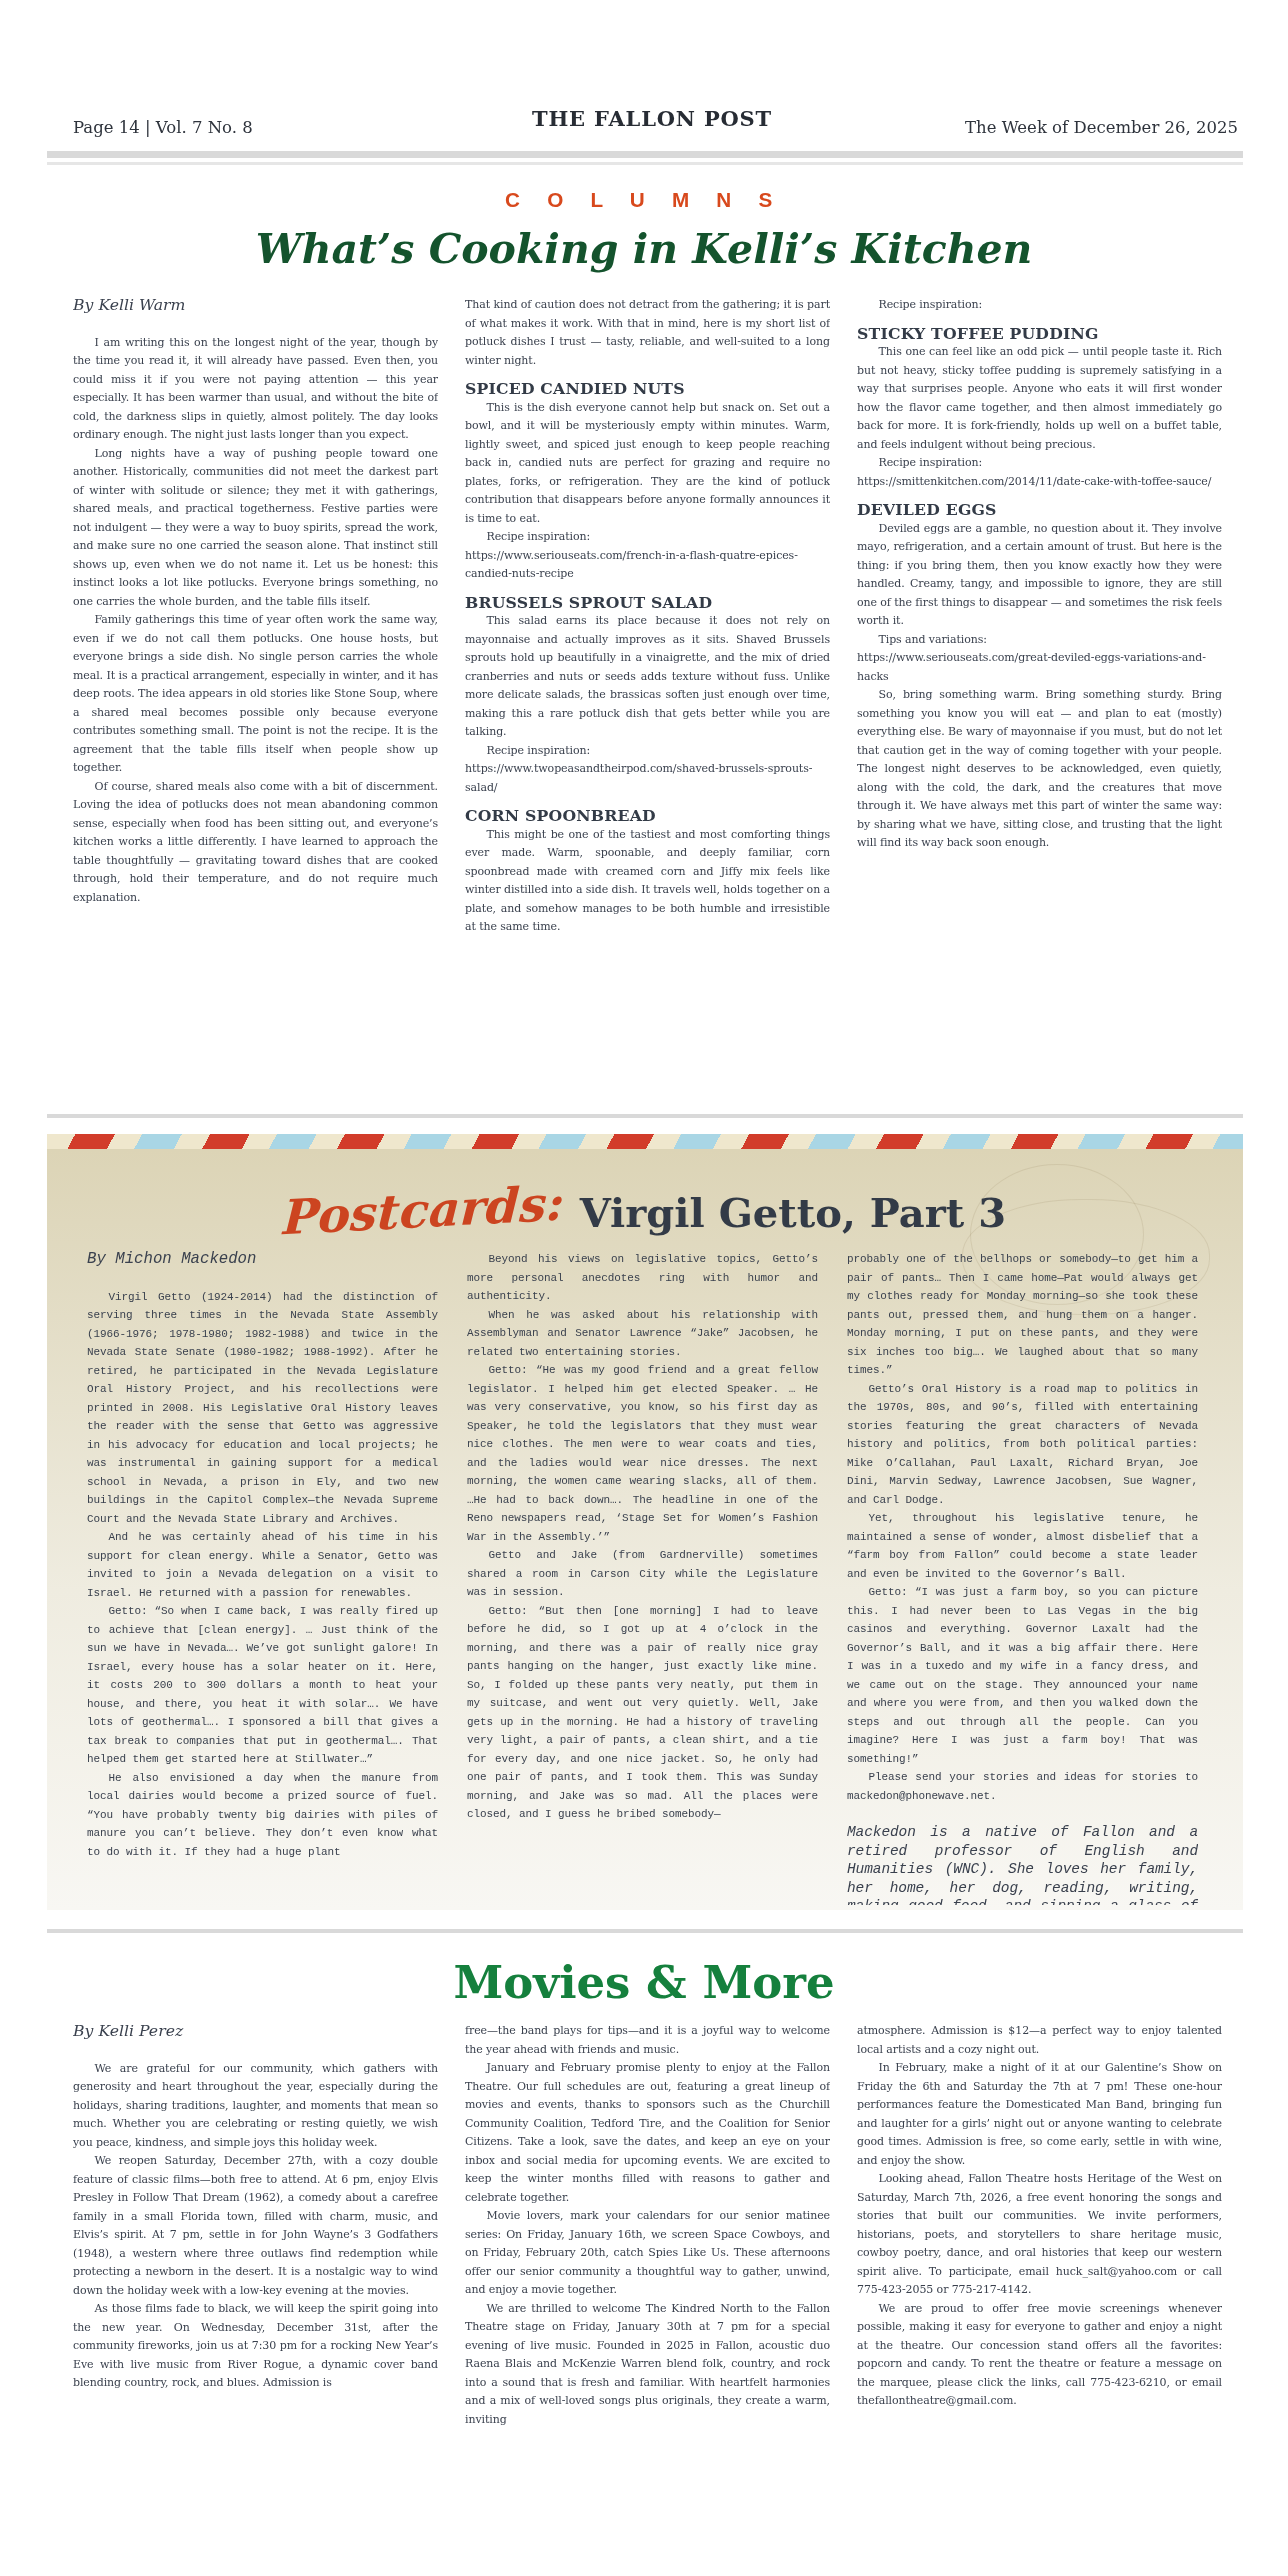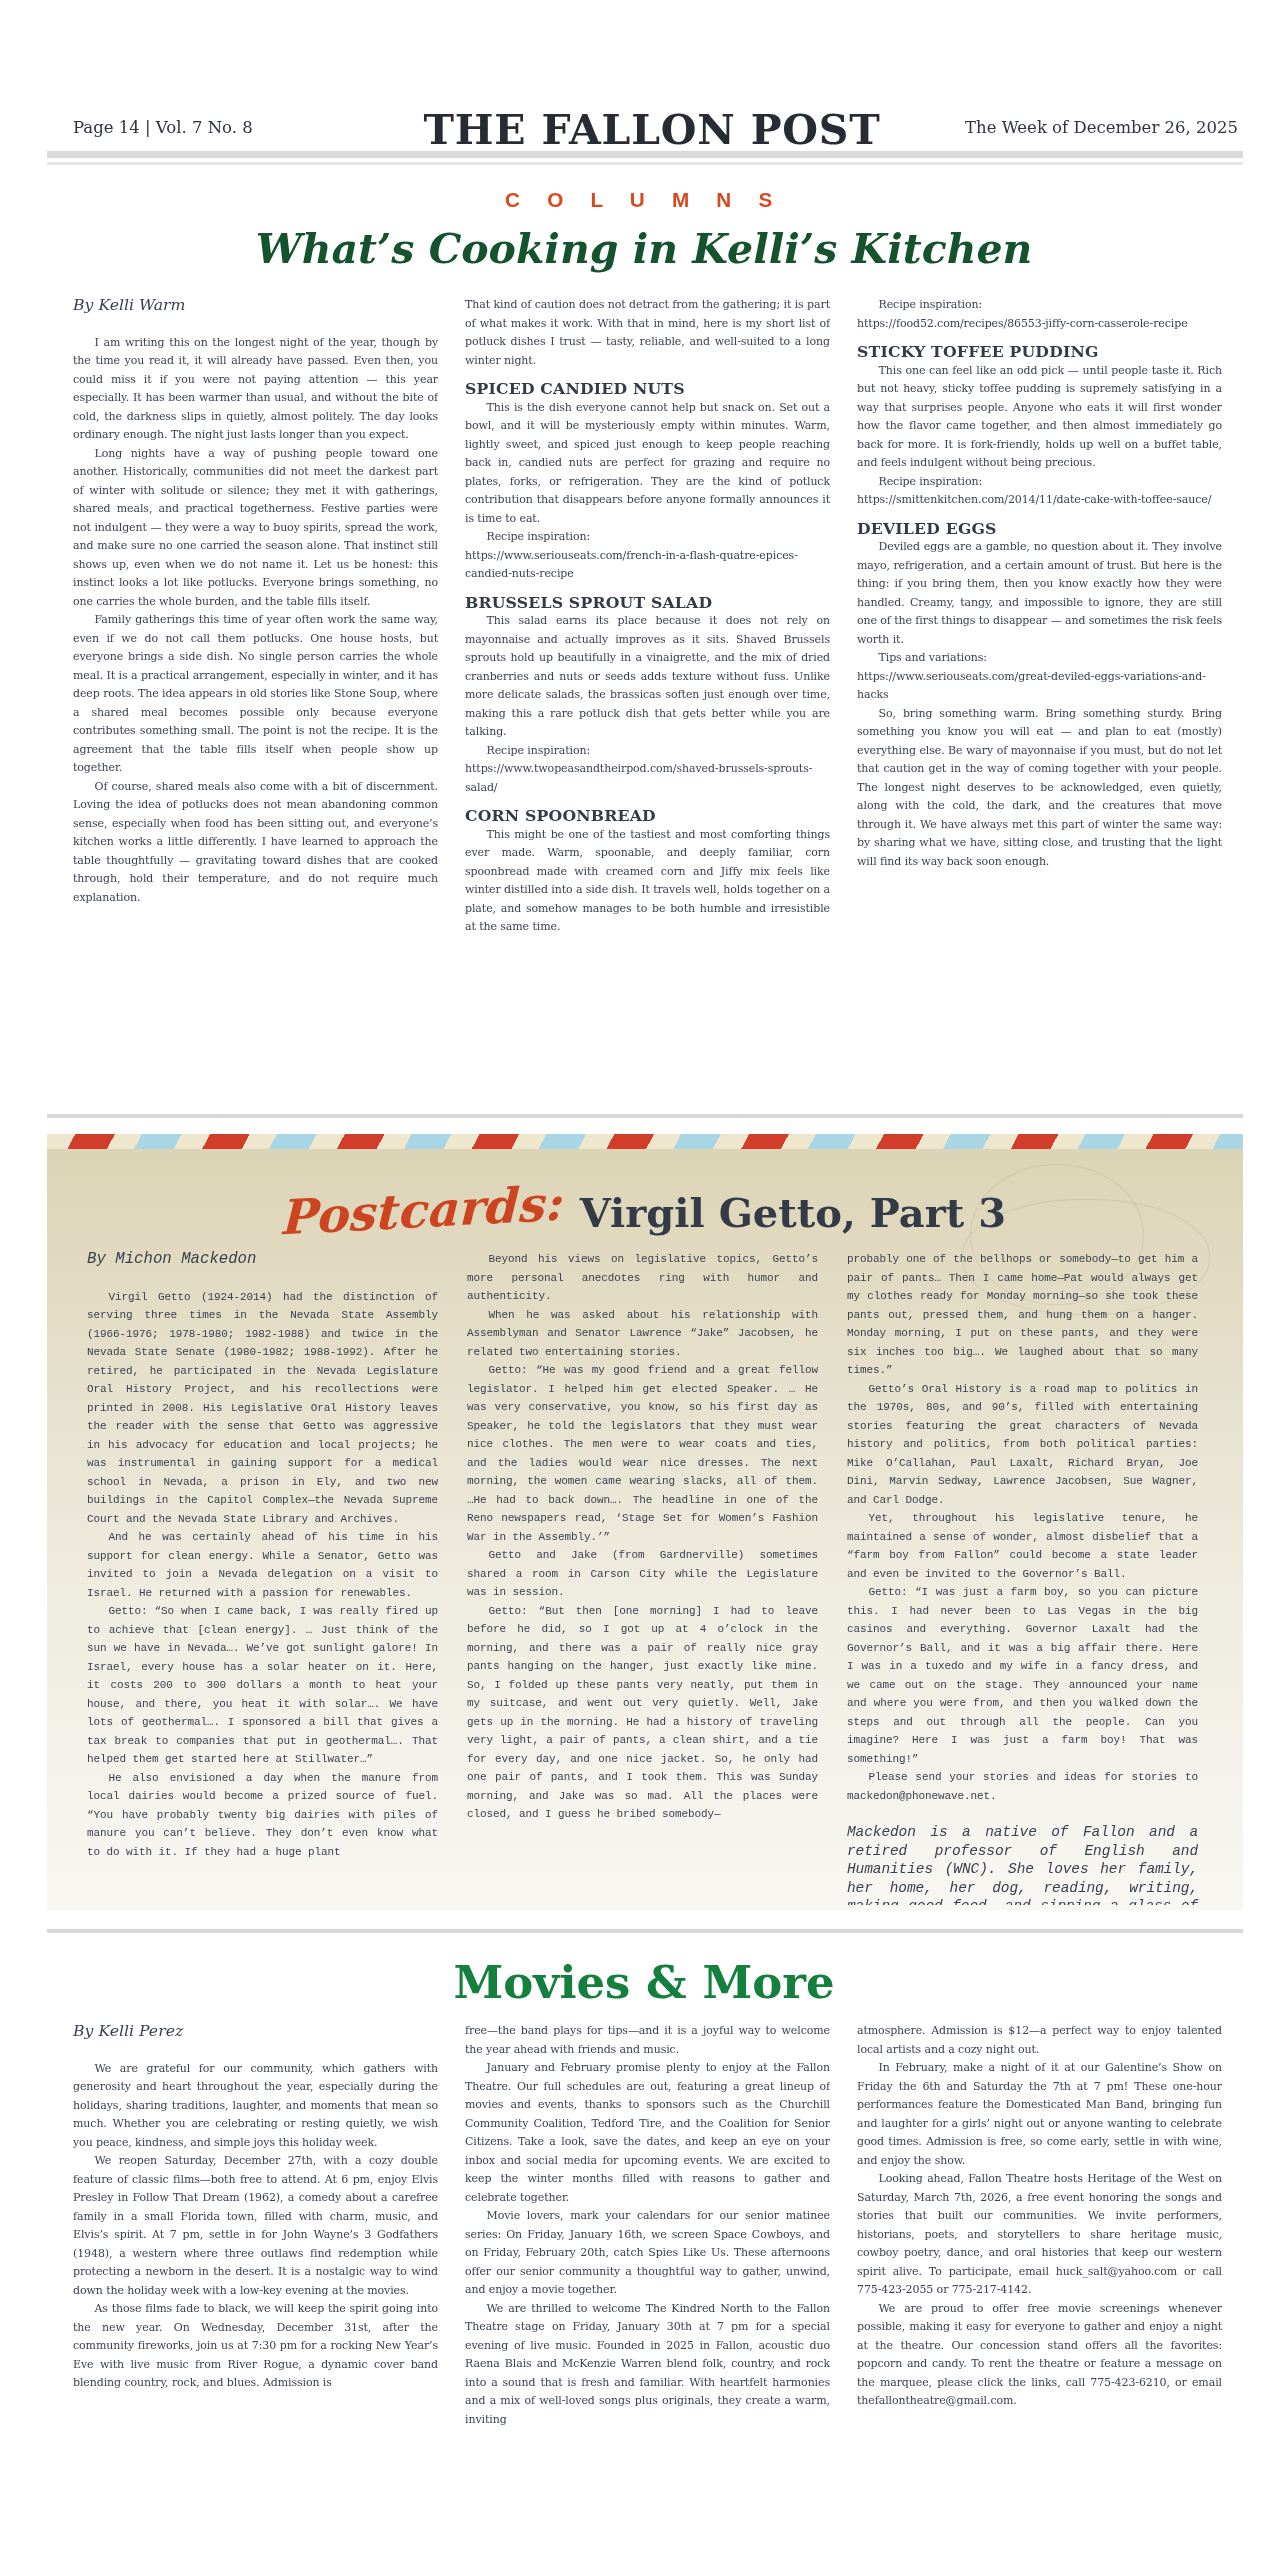--- a/index.html
+++ b/index.html
@@ -7,21 +7,21 @@
   body {
     width:1288px; height:2576px; position:relative; overflow:hidden;
     background:#ffffff; color:#3a414e;
     font-family:"DejaVu Serif", serif;
   }
   .abs { position:absolute; }
   .center { text-align:center; }
 
   
   .header-small { font-size:16.5px; color:#2e333c; }
-  .masthead { font-size:41px; font-weight:bold; color:#272c34; letter-spacing:0.8px; white-space:nowrap;margin-left:16px; }
+  .masthead { font-size:21px; font-weight:bold; color:#272c34; letter-spacing:0.8px; white-space:nowrap;margin-left:16px; }
   .rule { background:#d9d9d9; }
   .rule.thin { background:#e6e6e6; }
 
   
   .kicker { font-family:"Liberation Sans", sans-serif; font-weight:bold; font-size:20.7px; letter-spacing:10.7px; color:#d8491d; }
   .a-title { font-size:41px; font-weight:bold; font-style:italic; color:#14532d; white-space:nowrap; }
   .m-title { font-size:45px; font-weight:bold; color:#15803d; white-space:nowrap; }
   .pc-script { font-size:48px; font-weight:bold; font-style:italic; color:#cc4420; display:inline-block; transform:skewX(-6deg) rotate(-3deg); margin-right:11.6px; }
   .pc-rest { font-size:40px; font-weight:bold; color:#333b47; }
 
@@ -82,21 +82,20 @@
       <p class="para ind">Recipe inspiration:</p>
       <p class="para brk">https://www.seriouseats.com/french-in-a-flash-quatre-epices-candied-nuts-recipe</p>
       <h4 class="subhead">BRUSSELS SPROUT SALAD</h4>
       <p class="para ind">This salad earns its place because it does not rely on mayonnaise and actually improves as it sits. Shaved Brussels sprouts hold up beautifully in a vinaigrette, and the mix of dried cranberries and nuts or seeds adds texture without fuss. Unlike more delicate salads, the brassicas soften just enough over time, making this a rare potluck dish that gets better while you are talking.</p>
       <p class="para ind brk">Recipe inspiration: https://www.twopeasandtheirpod.com/shaved-brussels-sprouts-salad/</p>
       <h4 class="subhead">CORN SPOONBREAD</h4>
       <p class="para ind">This might be one of the tastiest and most comforting things ever made. Warm, spoonable, and deeply familiar, corn spoonbread made with creamed corn and Jiffy mix feels like winter distilled into a side dish. It travels well, holds together on a plate, and somehow manages to be both humble and irresistible at the same time.</p>
     </div>
     <div class="col" style="width: 365px; flex: 0 0 365px;">
       <p class="para ind">Recipe inspiration:</p>
-      <p class="para brk">https://food52.com/recipes/86553-jiffy-corn-casserole-recipe</p>
       <h4 class="subhead">STICKY TOFFEE PUDDING</h4>
       <p class="para ind">This one can feel like an odd pick — until people taste it. Rich but not heavy, sticky toffee pudding is supremely satisfying in a way that surprises people. Anyone who eats it will first wonder how the flavor came together, and then almost immediately go back for more. It is fork-friendly, holds up well on a buffet table, and feels indulgent without being precious.</p>
       <p class="para ind">Recipe inspiration:</p>
       <p class="para brk">https://smittenkitchen.com/2014/11/date-cake-with-toffee-sauce/</p>
       <h4 class="subhead">DEVILED EGGS</h4>
       <p class="para ind">Deviled eggs are a gamble, no question about it. They involve mayo, refrigeration, and a certain amount of trust. But here is the thing: if you bring them, then you know exactly how they were handled. Creamy, tangy, and impossible to ignore, they are still one of the first things to disappear — and sometimes the risk feels worth it.</p>
       <p class="para ind">Tips and variations:</p>
       <p class="para brk">https://www.seriouseats.com/great-deviled-eggs-variations-and-hacks</p>
       <p class="para ind">So, bring something warm. Bring something sturdy. Bring something you know you will eat — and plan to eat (mostly) everything else. Be wary of mayonnaise if you must, but do not let that caution get in the way of coming together with your people. The longest night deserves to be acknowledged, even quietly, along with the cold, the dark, and the creatures that move through it. We have always met this part of winter the same way: by sharing what we have, sitting close, and trusting that the light will find its way back soon enough.</p>
     </div>

